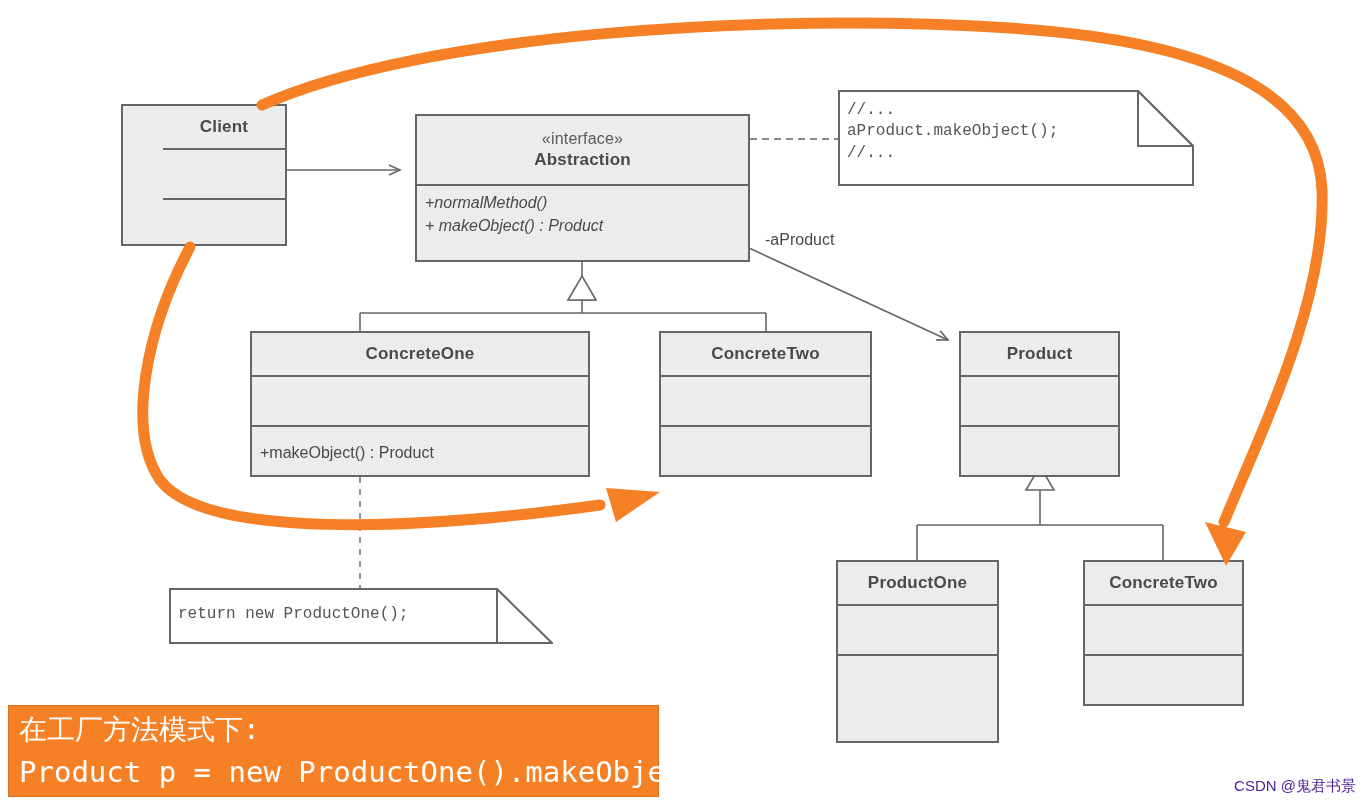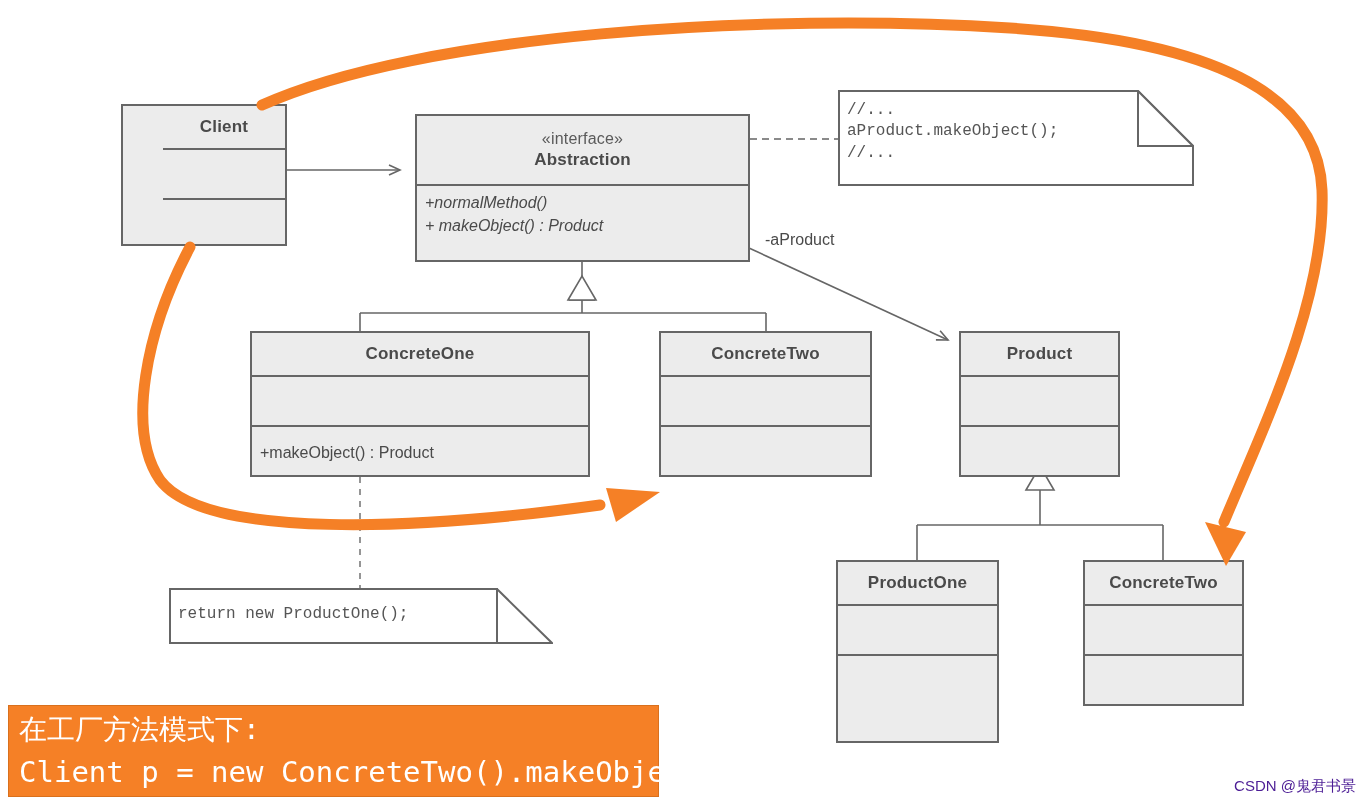--- a/index.html
+++ b/index.html
@@ -286,18 +286,18 @@
     <g>
       <path d="M190,247
                C 146,330 126,430 160,480
                C 205,540 420,530 600,505" fill="none" stroke="#f58026" stroke-width="11" stroke-linecap="round"></path>
       <path d="M660,492 L606,488 L616,522 z" fill="#f58026"></path>
     </g>
   </svg>
 
   <div id="callout">
     <div class="line line-cn">在工厂方法模式下:</div>
-    <div class="line">Client p = new ConcreteTwo().makeObject();</div>
+    <div class="line">Product p = new ProductOne().makeObject();</div>
   </div>
 
   <div id="watermark">CSDN @鬼君书景</div>
 
 </div>
 
 </body></html>

